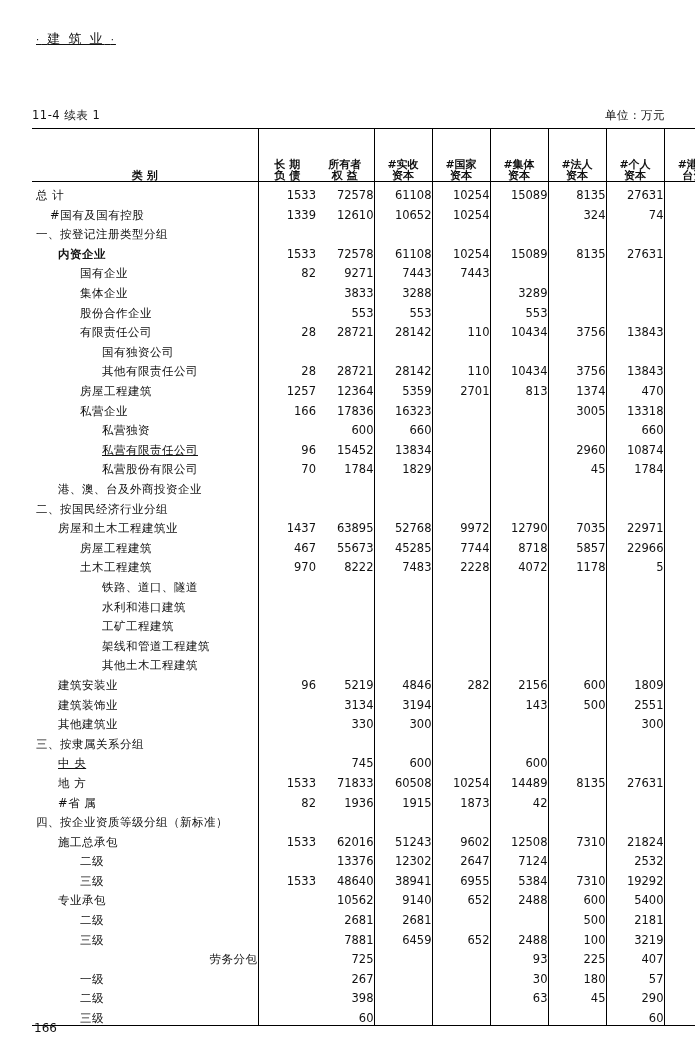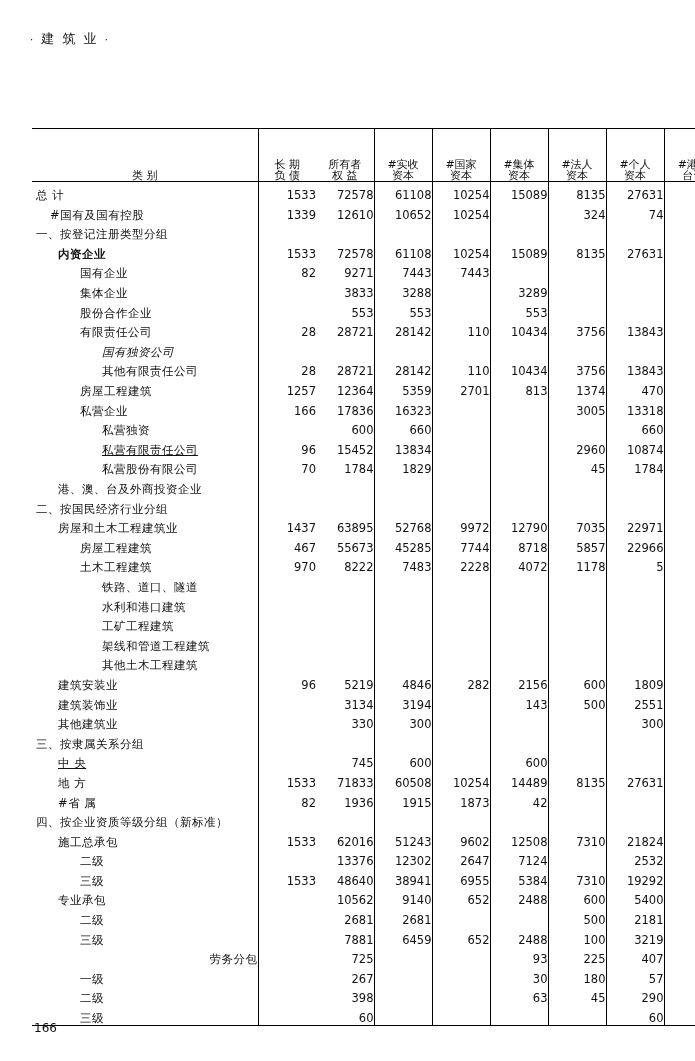--- a/index.html
+++ b/index.html
@@ -19,23 +19,24 @@
     position: relative;
     width: 695px;
     height: 1061px;
     padding: 0;
     box-sizing: border-box;
   }
   
   .page-header {
     position: absolute;
     top: 30px;
-    left: 30px;
+    left: 36px;
     font-size: 13px;
     letter-spacing: 2px;
+    text-decoration: underline;
   }
   .page-header .dot {
     font-size: 10px;
     vertical-align: middle;
   }
   
   .caption-row {
     position: absolute;
     top: 108px;
     left: 32px;
@@ -65,21 +66,21 @@
   
   thead th {
     font-weight: normal;
     font-size: 11px;
     text-align: center;
     vertical-align: middle;
     height: 52px;
     padding: 2px 2px;
   }
   .hdr-top { border-top: 1.6px solid #000; }
-  .hdr-bot { border-bottom: 1.0px solid #000; }
+  .hdr-bot { border-bottom: 1.0px solid #000; font-weight: bold; }
   .vsep { border-left: 1.0px solid #000; }
 
   .h-cat { width: 226px; }
   .h-num { width: 58px; }
 
   .hdr-two-line { line-height: 1.25; }
 
   tbody td {
     height: 19.6px;
     font-size: 11.5px;
@@ -111,20 +112,24 @@
 <body>
 
 <div class="page">
 
   <div class="page-header">
     <span class="dot">·</span>
     <span>建 筑 业</span>
     <span class="dot">·</span>
   </div>
 
+  <div class="caption-row">
+    <div class="caption-left">11-4  续表 1</div>
+    <div class="caption-right">单位：万元</div>
+  </div>
 
   <table class="data">
     <colgroup>
       <col class="h-cat">
       <col class="h-num">
         <col class="h-num">
         <col class="h-num">
         <col class="h-num">
       <col class="h-num">
         <col class="h-num">
@@ -251,21 +256,21 @@
           <td class="num vsep">28</td>
           <td class="num">28721</td>
           <td class="num vsep">28142</td>
           <td class="num vsep">110</td>
           <td class="num vsep">10434</td>
           <td class="num vsep">3756</td>
           <td class="num vsep">13843</td>
           <td class="num vsep"></td>
         </tr>
         <tr>
-          <td class="cat" style="padding-left: 70px; font-style: italic;">国有独资公司</td>
+          <td class="cat" style="padding-left: 70px;">国有独资公司</td>
           <td class="num vsep"></td>
           <td class="num"></td>
           <td class="num vsep"></td>
           <td class="num vsep"></td>
           <td class="num vsep"></td>
           <td class="num vsep"></td>
           <td class="num vsep"></td>
           <td class="num vsep"></td>
         </tr>
         <tr>

